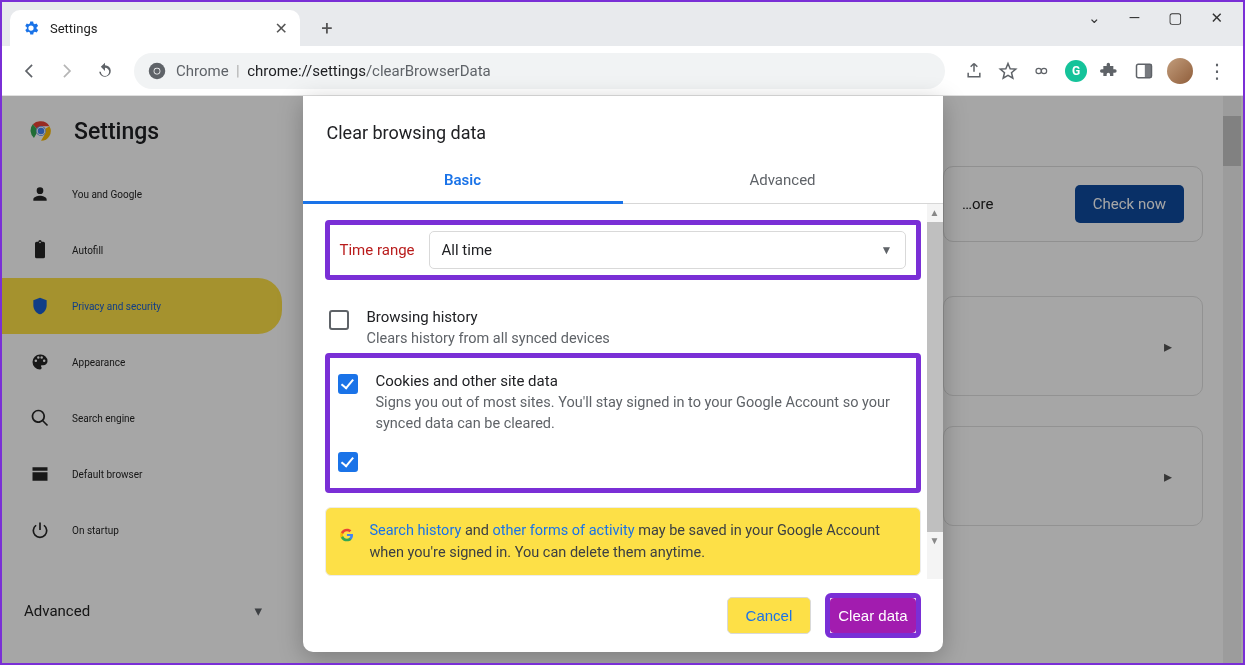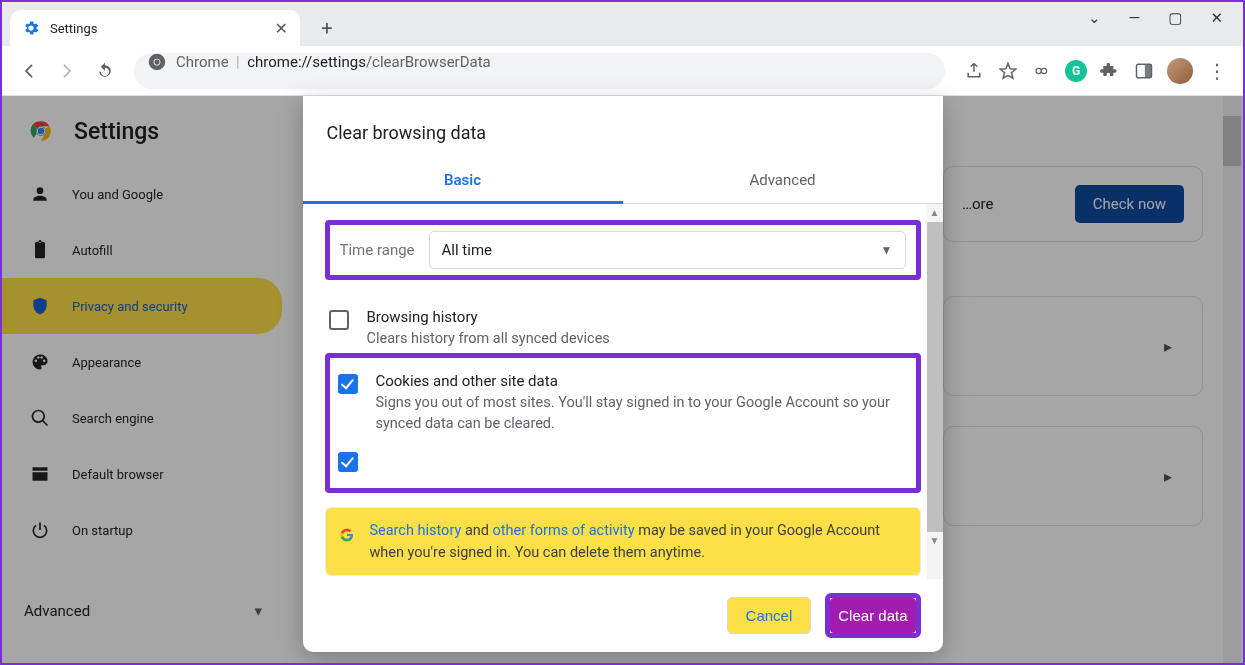--- a/index.html
+++ b/index.html
@@ -16,41 +16,41 @@
   .tab .favicon { width: 18px; height: 18px; }
   .tab .title { flex: 1; font-size: 13px; color: #222; }
   .tab .close { font-size: 16px; color: #555; }
   .newtab { width: 30px; height: 30px; display: flex; align-items: center; justify-content: center; font-size: 20px; color: #555; margin-left: 12px; margin-bottom: 3px; }
 
   
   .toolbar { background: #fff; height: 50px; display: flex; align-items: center; padding: 0 10px; gap: 4px; border-bottom: 1px solid #e0e0e0; }
   .tool-btn { width: 34px; height: 34px; display: flex; align-items: center; justify-content: center; color: #5f6368; border-radius: 50%; }
   .tool-btn svg { width: 20px; height: 20px; }
   .fwd { color: #b5b5b5; }
-  .omnibox { flex: 1; height: 36px; background: #f1f3f4; border-radius: 18px; display: flex; align-items: flex-start; padding: 0 14px; gap: 10px; margin: 0 8px; }
+  .omnibox { flex: 1; height: 36px; background: #f1f3f4; border-radius: 18px; display: flex; align-items: center; padding: 0 14px; gap: 10px; margin: 0 8px; }
   .omnibox .chrome-logo { width: 18px; height: 18px; }
   .omnibox .url { font-size: 15px; color: #5f6368; }
   .omnibox .url .seg-dark { color: #202124; }
   .omnibox .sep { color: #adadad; }
   .right-icons { display: flex; align-items: center; gap: 12px; padding: 0 6px; }
   .right-icons .ic { width: 22px; height: 22px; display: flex; align-items: center; justify-content: center; color: #5f6368; }
   .right-icons .grammarly { width: 22px; height: 22px; background: #15c39a; border-radius: 50%; color: #fff; font-weight: bold; font-size: 12px; display:flex; align-items:center; justify-content:center;}
   .right-icons .avatar { width: 26px; height: 26px; border-radius: 50%; background: linear-gradient(135deg,#c29d7c,#8f5d3a); }
   .right-icons .dots { font-size: 20px; letter-spacing: -2px; }
 
   
   .page { position: relative; height: calc(665px - 2px - 44px - 50px - 2px); background: #fff; }
   .overlay { position: absolute; inset: 0; background: rgba(0,0,0,0.35); }
 
   .page-header { height: 70px; display: flex; align-items: center; padding-left: 26px; gap: 20px; }
   .chrome-logo-big { width: 26px; height: 26px; }
   .page-header h1 { font-size: 23px; font-weight: 500; color: #202124; }
 
   .left-nav { position: absolute; left: 0; top: 70px; width: 290px; }
-  .nav-item { height: 56px; display: flex; align-items: center; gap: 22px; padding-left: 28px; font-size: 13px; color: #262626; cursor: pointer; }
+  .nav-item { height: 56px; display: flex; align-items: center; gap: 22px; padding-left: 28px; font-size: 10px; color: #262626; cursor: pointer; }
   .nav-item.active { background: #fde047; color: #1a5fcf; border-radius: 0 24px 24px 0; margin-right: 10px;}
   .nav-item .nav-icon { width: 20px; height: 20px; display:flex; align-items:center; justify-content:center;}
   .nav-advanced { height: 50px; display:flex; align-items:center; gap: 14px; padding-left: 22px; margin-top: 28px; font-size: 15px; color:#222;}
   .nav-advanced .chev { margin-left: auto; margin-right: 30px; color:#5f6368;}
 
   .right-panel { position: absolute; right: 40px; top: 70px; width: 260px; }
   .promo { background: #fff; border: 1px solid #ddd; border-radius: 10px; padding: 18px; display: flex; align-items: center; justify-content: space-between; }
   .promo span { font-size: 15px; color: #222; }
   .promo .btn { background: #0f4a9e; color: #fff; padding: 10px 18px; border-radius: 5px; font-size: 15px; }
 
@@ -67,21 +67,21 @@
   .modal-tab { flex: 1; text-align: center; padding: 12px 0; font-size: 15px; color: #5f6368; border-bottom: 1px solid #d7d7d7;}
   .modal-tab.active { color: #1a73e8; font-weight: 600; border-bottom: 3px solid #1a73e8; }
   .modal-body { position: relative; flex: 1; overflow: hidden; }
   .modal-scroll { position: absolute; right: 0; top: 0; bottom: 0; width: 16px; background: #f4f4f4;}
   .modal-scroll .up, .modal-scroll .down { height: 16px; display:flex; align-items:center; justify-content:center; font-size:10px; color:#888;}
   .modal-scroll .thumb { height: 310px; background: #bfbfbf; margin-top: 2px;}
   .modal-content { padding: 16px 22px 12px 22px; }
 
   .hl { border: 5px solid #7a2fd6; border-radius: 4px; }
   .time-row { display:flex; align-items:center; gap: 14px; padding: 6px 10px; margin-bottom: 22px;}
-  .time-row .lbl { font-size: 15px; color: #737373; text-align: right; }
+  .time-row .lbl { font-size: 15px; color: #b91c1c; text-align: right; }
   .dropdown { flex: 1; height: 38px; border: 1px solid #d9d9d9; border-radius: 5px; display:flex; align-items:center; justify-content:space-between; padding: 0 12px; font-size: 15px; color:#202124;}
   .dropdown .arrow { color: #5f6368; font-size: 12px;}
 
   .check-row { display:flex; gap: 18px; padding: 6px 4px 4px 4px; }
   .checkbox { width: 20px; height: 20px; border: 2px solid #5f6368; border-radius: 3px; flex-shrink: 0; margin-top: 2px; display:flex; align-items:center; justify-content:center;}
   .checkbox.checked { background: #1a73e8; border-color: #1a73e8; }
   .checkbox.checked::after { content: ""; width: 5px; height: 10px; border: solid #fff; border-width: 0 2.5px 2.5px 0; transform: rotate(40deg) translate(-1px,-1px);}
   .check-text .t { font-size: 15px; color: #202124; margin-bottom: 3px;}
   .check-text .d { font-size: 14.5px; color: #5f6368; line-height: 1.4;}
 

